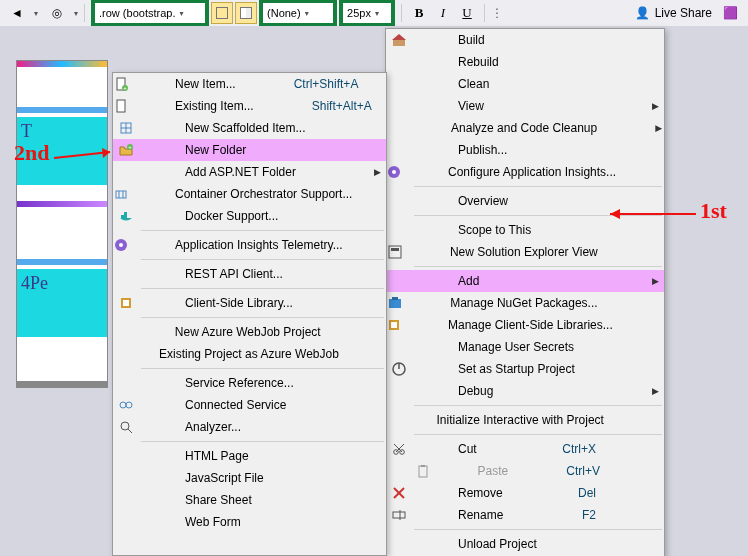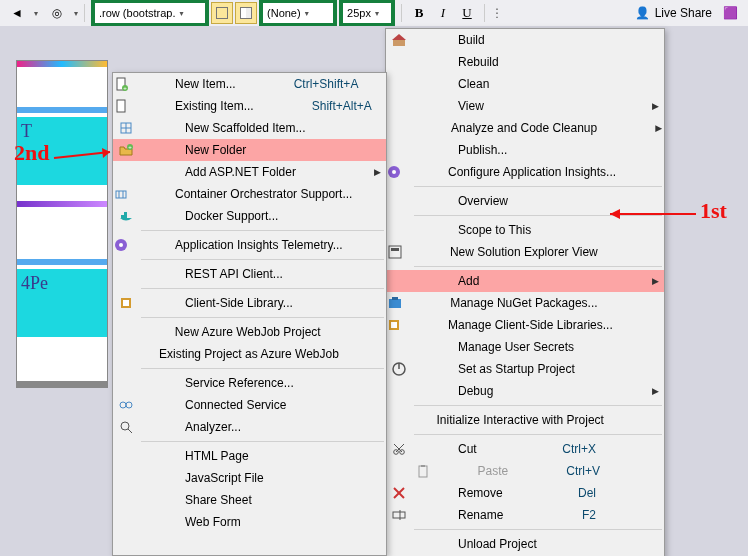--- a/index.html
+++ b/index.html
@@ -17,21 +17,21 @@
 .doc-page{position:absolute;top:34px;left:16px;width:90px;background:#fff;border:1px solid #888;}
 .doc-strip{height:6px;}
 .doc-cyan{background:#1cd8e0;height:60px;margin:4px 0;padding:4px;color:#3a3a8c;font-family:"Times New Roman",serif;font-size:18px;}
 .menu{position:absolute;background:#f0f0f0;border:1px solid #9a9a9a;box-shadow:2px 2px 6px rgba(0,0,0,.25);}
 .menu-row{display:flex;align-items:center;height:22px;position:relative;gap:46px;}
 .menu-iconcol{width:26px;display:flex;align-items:center;justify-content:center;}
 .menu-label{flex:1;padding-right:12px;white-space:nowrap;}
 .menu-short{color:#0c4a6e;padding-right:10px;white-space:nowrap;}
 .menu-arr{width:12px;font-size:9px;color:#333;}
 .menu-sep{height:1px;background:#d0d0d0;margin:3px 2px 3px 28px;}
-.menu-row.hl{background:#fca5a5;}
+.menu-row.hl{background:#f0abfc;}
 .menu-row.disabled{color:#9a9a9a;padding-left:28px;}
 .m1{top:28px;left:385px;width:278px;}
 .m2{top:72px;left:112px;width:273px;}
 .ann{font-family:"Segoe Script","Comic Sans MS",cursive;color:#e11;position:absolute;font-size:22px;font-weight:bold;}
 .arrow{position:absolute;}
 .arrow svg{overflow:visible;}
 .ico{width:16px;height:16px;display:inline-block;}
 </style>
 </head>
 <body>

